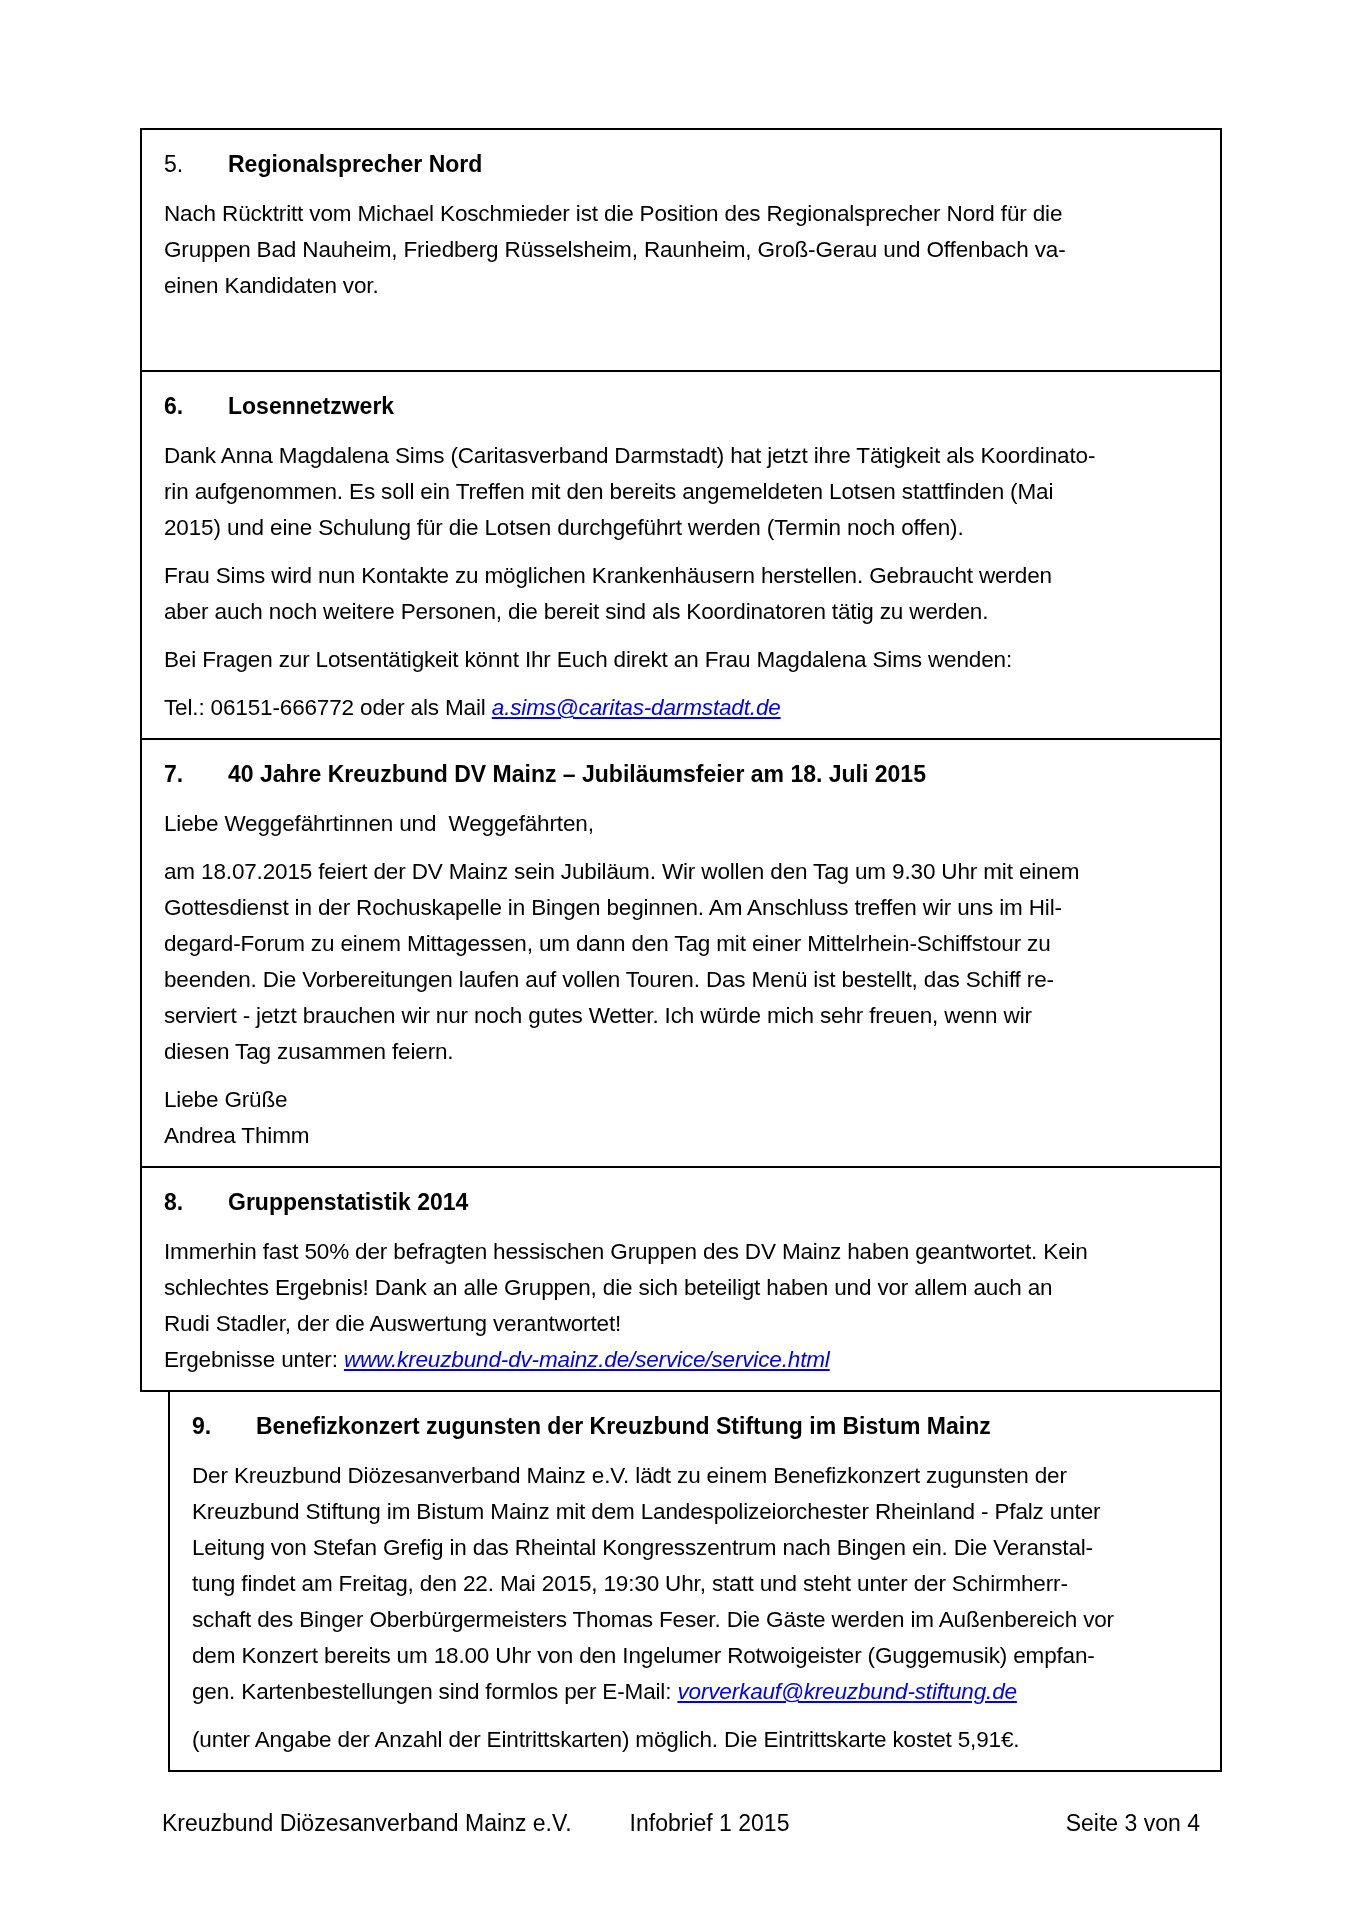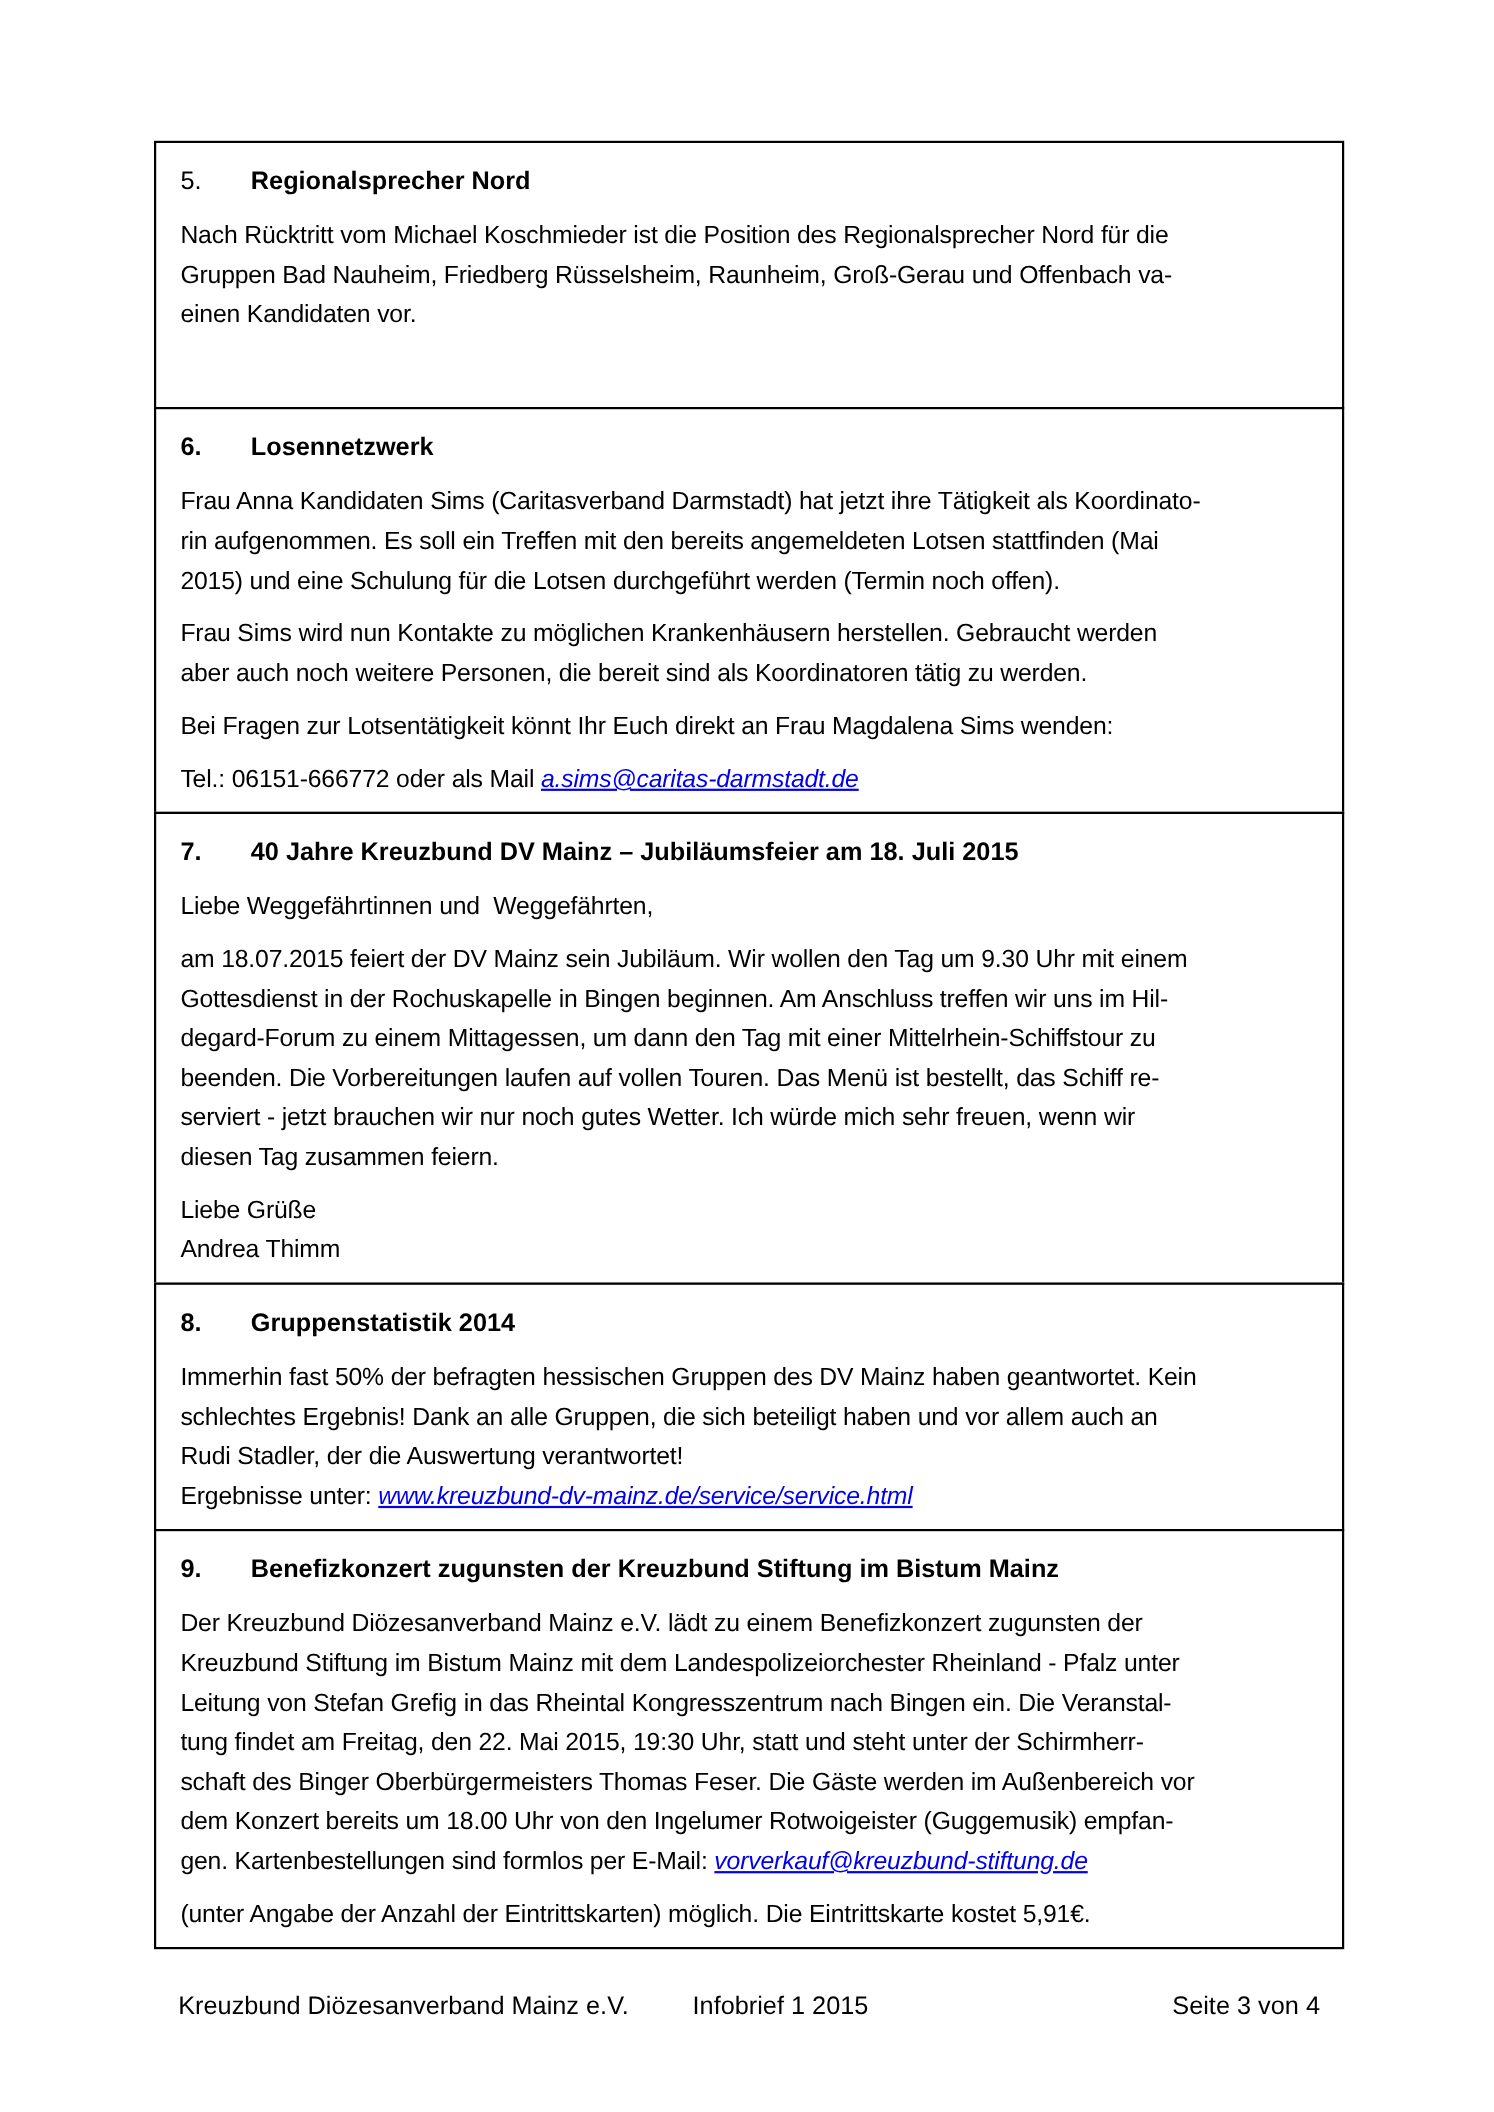--- a/index.html
+++ b/index.html
@@ -79,21 +79,21 @@
             <div class="line"><span>Gruppen Bad Nauheim, Friedberg Rüsselsheim, Raunheim, Groß-Gerau und Offenbach va-</span></div>
             <div class="line"><span>einen Kandidaten vor.</span></div>
           </div>
         </div>
   </div>
 
   <div class="section-box" style="min-height: 365px;">
     <div class="sec-heading"><span class="sec-num">6.</span><span class="sec-title">Losennetzwerk</span></div>
     <div class="sec-paras">
           <div class="para">
-            <div class="line"><span>Frau Anna Kandidaten Sims (Caritasverband Darmstadt) hat jetzt ihre Tätigkeit als Koordinato-</span></div>
+            <div class="line"><span>Dank Anna Magdalena Sims (Caritasverband Darmstadt) hat jetzt ihre Tätigkeit als Koordinato-</span></div>
             <div class="line"><span>rin aufgenommen. Es soll ein Treffen mit den bereits angemeldeten Lotsen stattfinden (Mai</span></div>
             <div class="line"><span>2015) und eine Schulung für die Lotsen durchgeführt werden (Termin noch offen).</span></div>
           </div>
           <div class="para">
             <div class="line"><span>Frau Sims wird nun Kontakte zu möglichen Krankenhäusern herstellen. Gebraucht werden</span></div>
             <div class="line"><span>aber auch noch weitere Personen, die bereit sind als Koordinatoren tätig zu werden.</span></div>
           </div>
           <div class="para">
             <div class="line"><span>Bei Fragen zur Lotsentätigkeit könnt Ihr Euch direkt an Frau Magdalena Sims wenden:</span></div>
           </div>
@@ -129,21 +129,21 @@
     <div class="sec-paras">
           <div class="para">
             <div class="line"><span>Immerhin fast 50% der befragten hessischen Gruppen des DV Mainz haben geantwortet. Kein</span></div>
             <div class="line"><span>schlechtes Ergebnis! Dank an alle Gruppen, die sich beteiligt haben und vor allem auch an</span></div>
             <div class="line"><span>Rudi Stadler, der die Auswertung verantwortet!</span></div>
             <div class="line"><span>Ergebnisse unter: </span><a class="doc-link" href="#">www.kreuzbund-dv-mainz.de/service/service.html</a></div>
           </div>
         </div>
   </div>
 
-  <div class="section-box" style="min-height: 355px;">
+  <div class="section-box" style="min-height: 355px; margin-left: 28px;">
     <div class="sec-heading"><span class="sec-num">9.</span><span class="sec-title">Benefizkonzert zugunsten der Kreuzbund Stiftung im Bistum Mainz</span></div>
     <div class="sec-paras">
           <div class="para">
             <div class="line"><span>Der Kreuzbund Diözesanverband Mainz e.V. lädt zu einem Benefizkonzert zugunsten der</span></div>
             <div class="line"><span>Kreuzbund Stiftung im Bistum Mainz mit dem Landespolizeiorchester Rheinland - Pfalz unter</span></div>
             <div class="line"><span>Leitung von Stefan Grefig in das Rheintal Kongresszentrum nach Bingen ein. Die Veranstal-</span></div>
             <div class="line"><span>tung findet am Freitag, den 22. Mai 2015, 19:30 Uhr, statt und steht unter der Schirmherr-</span></div>
             <div class="line"><span>schaft des Binger Oberbürgermeisters Thomas Feser. Die Gäste werden im Außenbereich vor</span></div>
             <div class="line"><span>dem Konzert bereits um 18.00 Uhr von den Ingelumer Rotwoigeister (Guggemusik) empfan-</span></div>
             <div class="line"><span>gen. Kartenbestellungen sind formlos per E-Mail: </span><a class="doc-link" href="#">vorverkauf@kreuzbund-stiftung.de</a></div>

